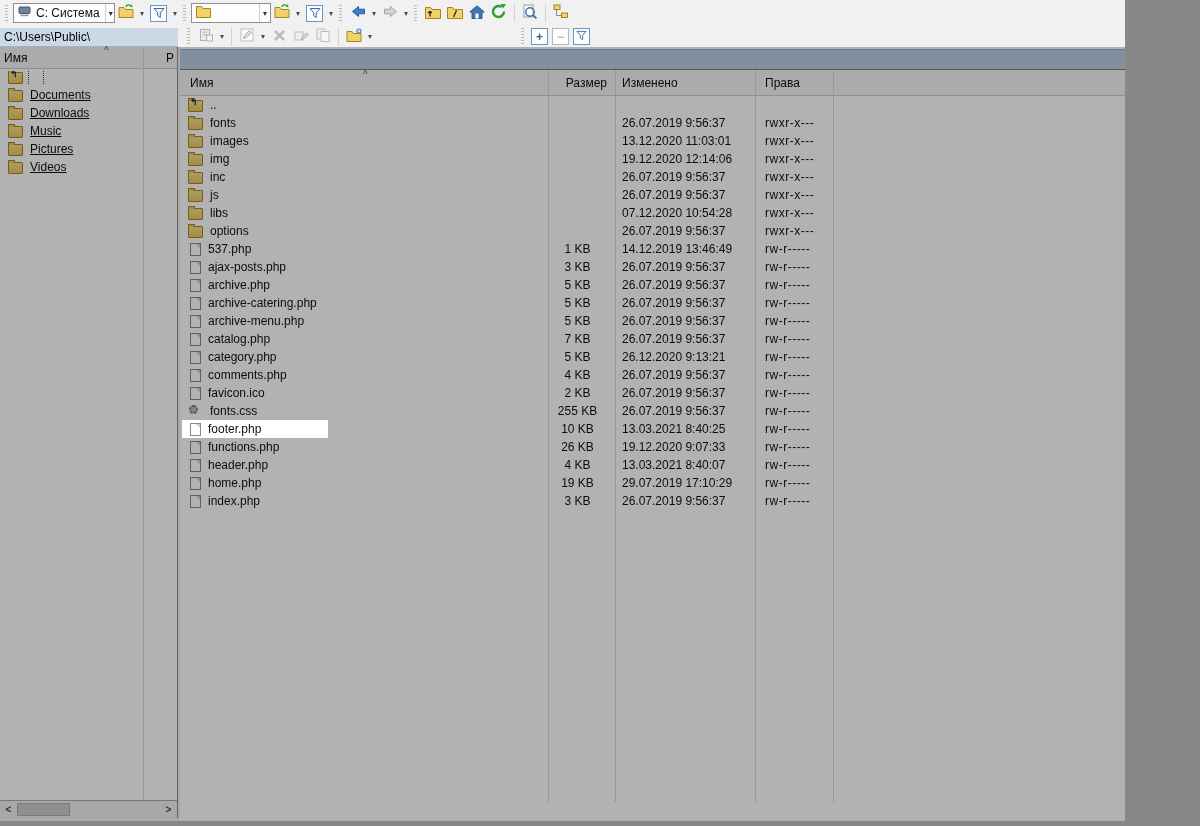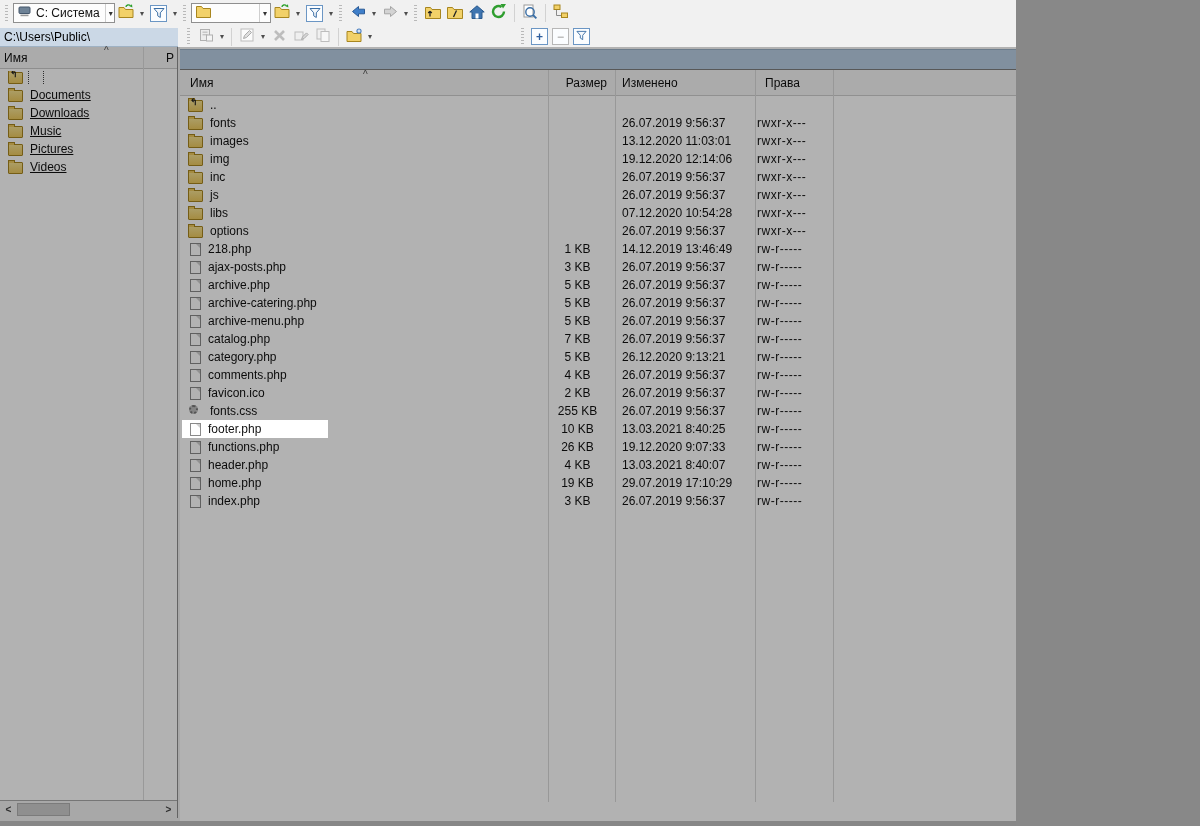--- a/index.html
+++ b/index.html
@@ -1,16 +1,16 @@
 <!DOCTYPE html>
 <html><head>
 <meta charset="utf-8">
 <style>
   html,body{margin:0;padding:0;background:#888;}
-  #app{position:relative;width:1016px;height:826px;background:#f1f1f1;
+  #app{position:relative;width:1125px;height:826px;background:#f1f1f1;
        font-family:"Liberation Sans",sans-serif;font-size:12px;color:#111;
        overflow:hidden;user-select:none;}
 
   
   .tb1{position:absolute;left:0;top:0;width:1200px;height:26px;background:#f1f1f1;
        display:flex;align-items:center;padding-left:2px;box-sizing:border-box;}
   .row2{position:absolute;left:0;top:26px;width:1200px;height:21px;display:flex;}
   .grip{width:3px;height:17px;margin:0 5px 0 3px;flex:none;
         background:repeating-linear-gradient(180deg,#b9b9b9 0 1px,transparent 1px 3px);}
   .vsep{width:1px;height:18px;background:#d2d2d2;margin:0 4px;flex:none;}
@@ -62,21 +62,21 @@
   .status{position:absolute;left:0;top:755px;width:100%;height:19px;background:#f1f1f1;
           border-top:1px solid #8e8e8e;box-sizing:border-box;padding:3px 0 0 6px;font-size:12px;}
 
   .bottomstrip{position:absolute;left:0;top:821px;width:100%;height:5px;background:#c2c2c2;}
 
   
   .frow{height:18px;display:flex;align-items:center;font-size:12px;white-space:nowrap;}
   .c-name{width:368px;display:flex;align-items:center;gap:7px;padding-left:8px;box-sizing:border-box;overflow:hidden;}
   .c-size{width:67px;text-align:center;padding-right:8px;box-sizing:border-box;}
   .c-mod{width:140px;padding-left:7px;box-sizing:border-box;}
-  .c-perm{padding-left:2px;letter-spacing:.5px;}
+  .c-perm{padding-left:10px;letter-spacing:.5px;}
   .llist .c-name{width:140px;text-decoration:underline;}
 
   .fic{position:relative;width:15px;height:12px;flex:none;}
   .frow[data-type="folder"] .fic,.frow[data-type="up"] .fic{
       background:linear-gradient(#f6e191,#ecc95f);border:1px solid #a8861f;border-radius:1px;
       box-sizing:border-box;margin-top:1px;}
   .frow[data-type="folder"] .fic::before,.frow[data-type="up"] .fic::before{
       content:"";position:absolute;top:-3px;left:-1px;width:5px;height:2px;background:#ecc95f;
       border:1px solid #a8861f;border-bottom:none;}
   .frow[data-type="up"] .fic::after{content:"↰";position:absolute;left:1px;top:-4px;
@@ -427,21 +427,21 @@
             <span class="nm">options</span>
           </span>
           <span class="c-size"></span>
           <span class="c-mod">26.07.2019 9:56:37</span>
           <span class="c-perm">rwxr-x---</span>
         </div>
 
         <div class="frow" data-type="file">
           <span class="c-name">
             <span class="fic"></span>
-            <span class="nm">218.php</span>
+            <span class="nm">537.php</span>
           </span>
           <span class="c-size">1 KB</span>
           <span class="c-mod">14.12.2019 13:46:49</span>
           <span class="c-perm">rw-r-----</span>
         </div>
 
         <div class="frow" data-type="file">
           <span class="c-name">
             <span class="fic"></span>
             <span class="nm">ajax-posts.php</span>

